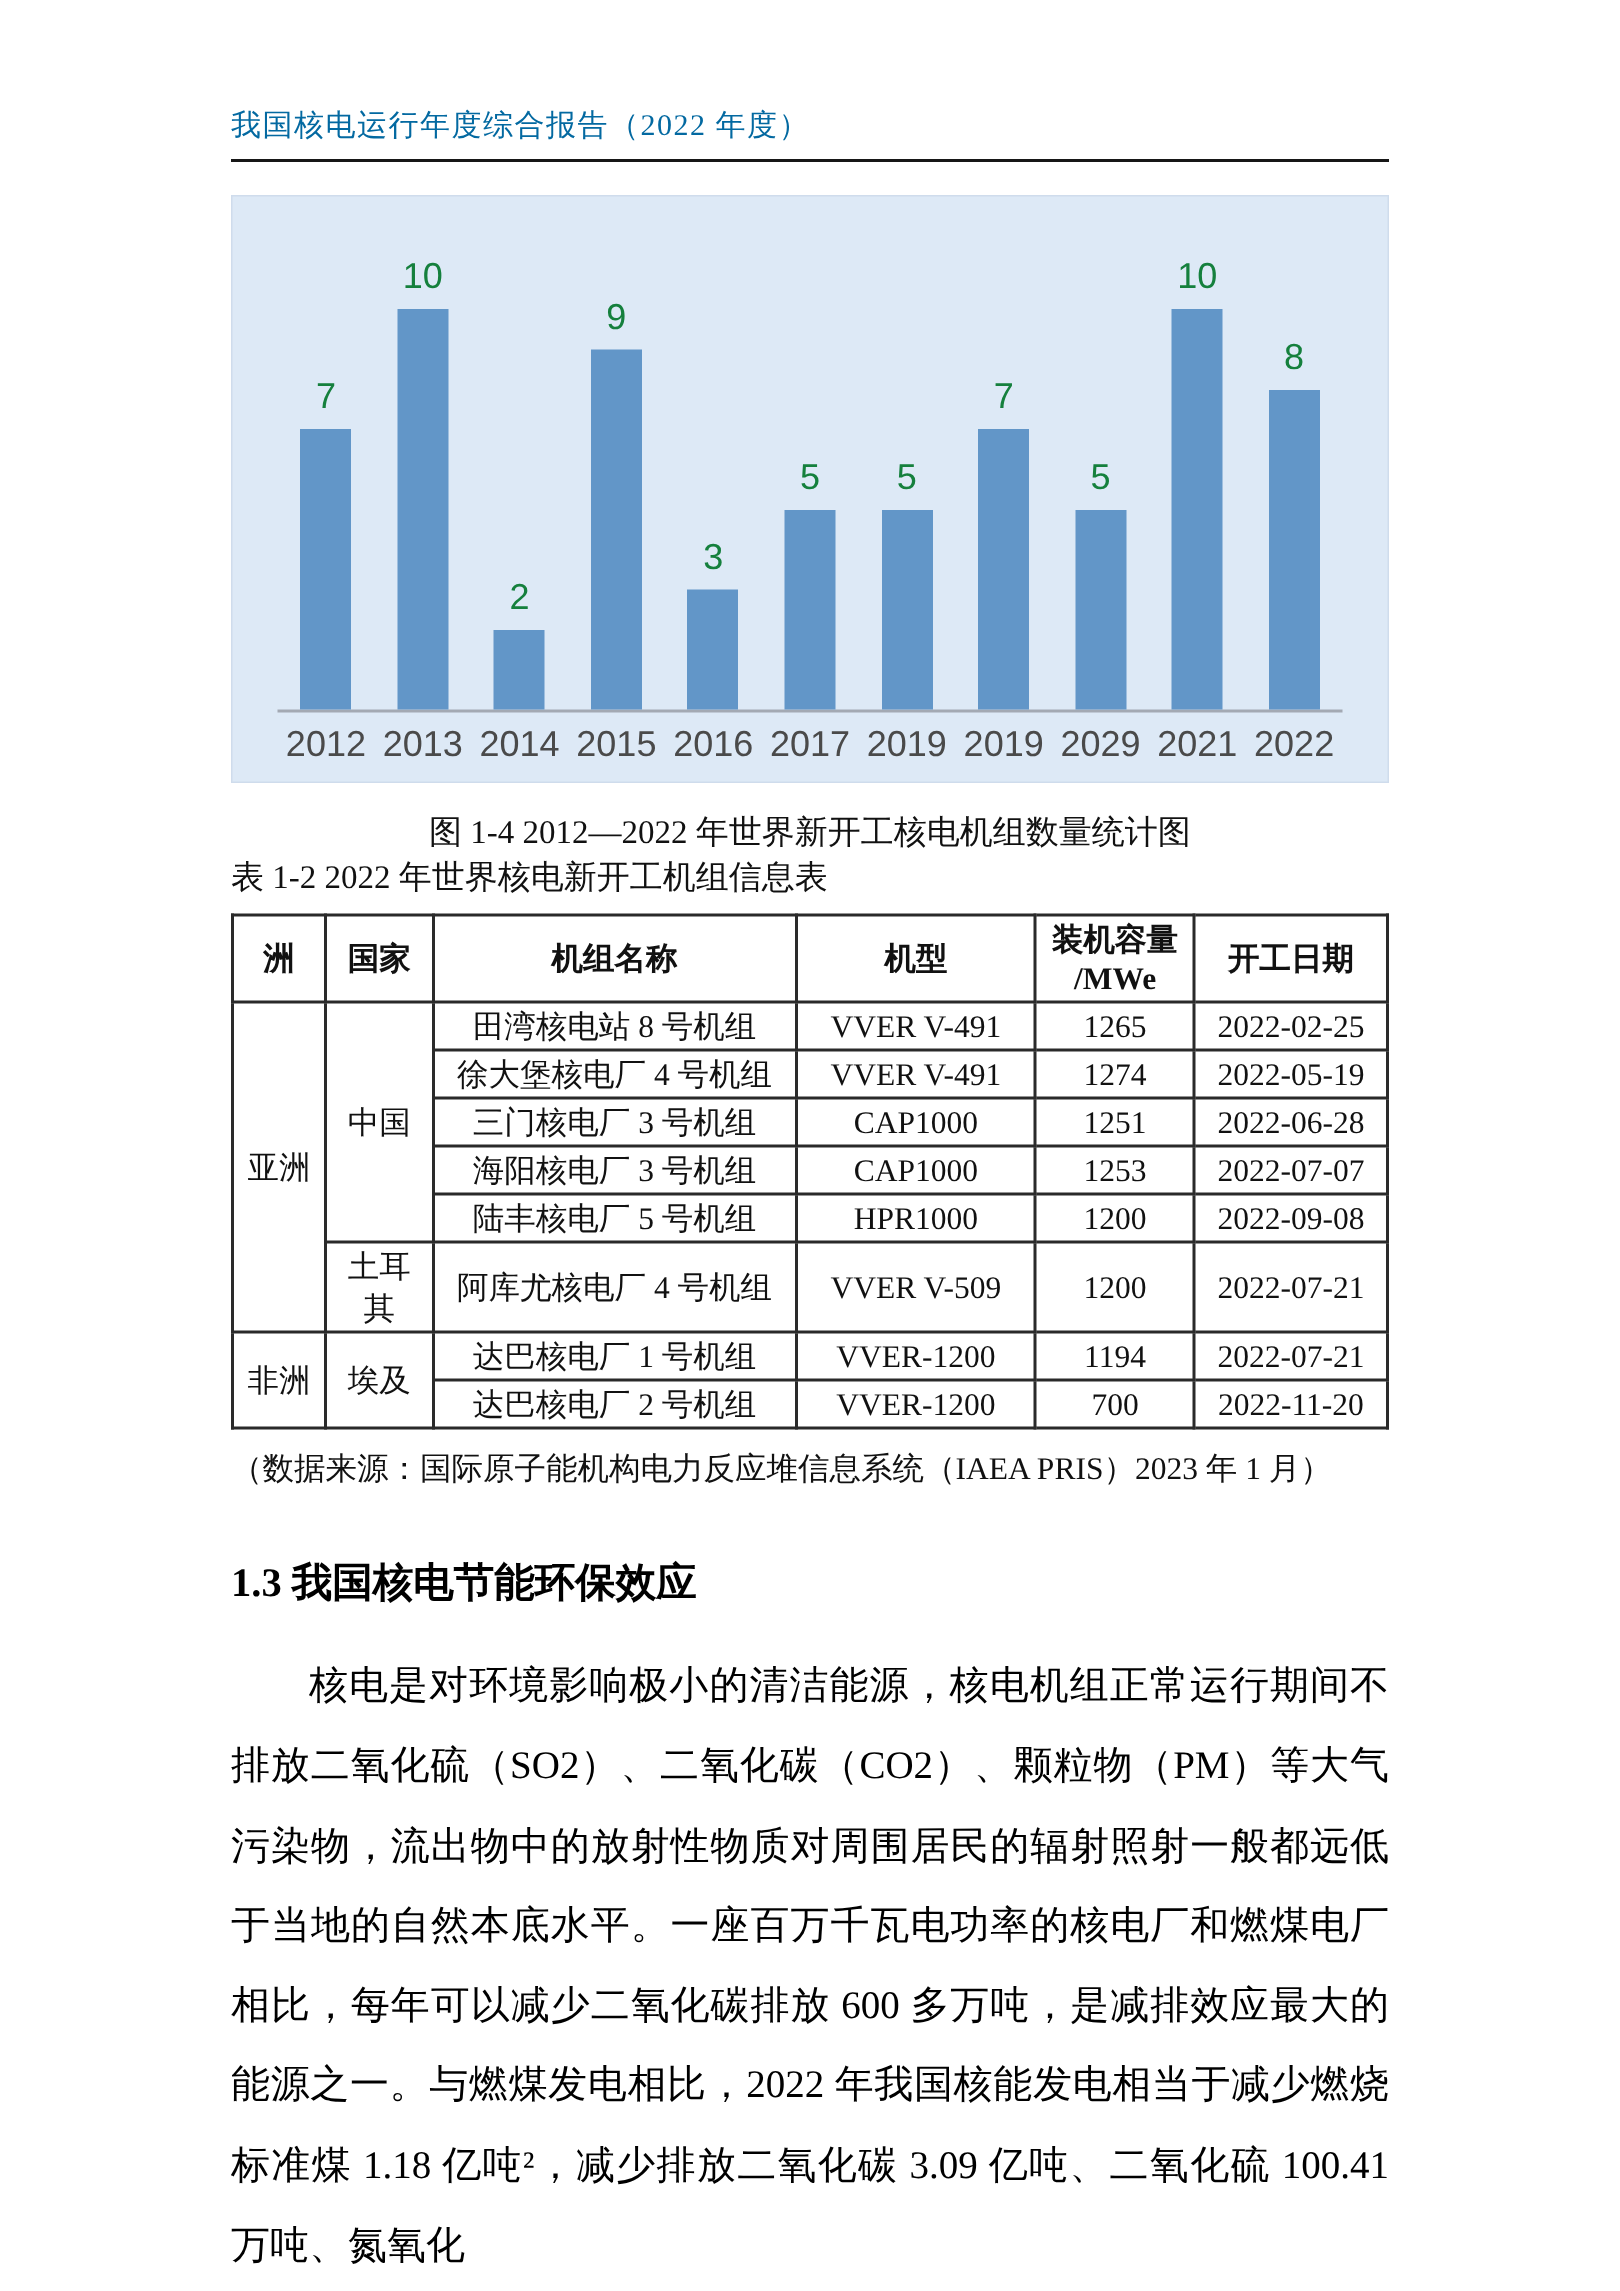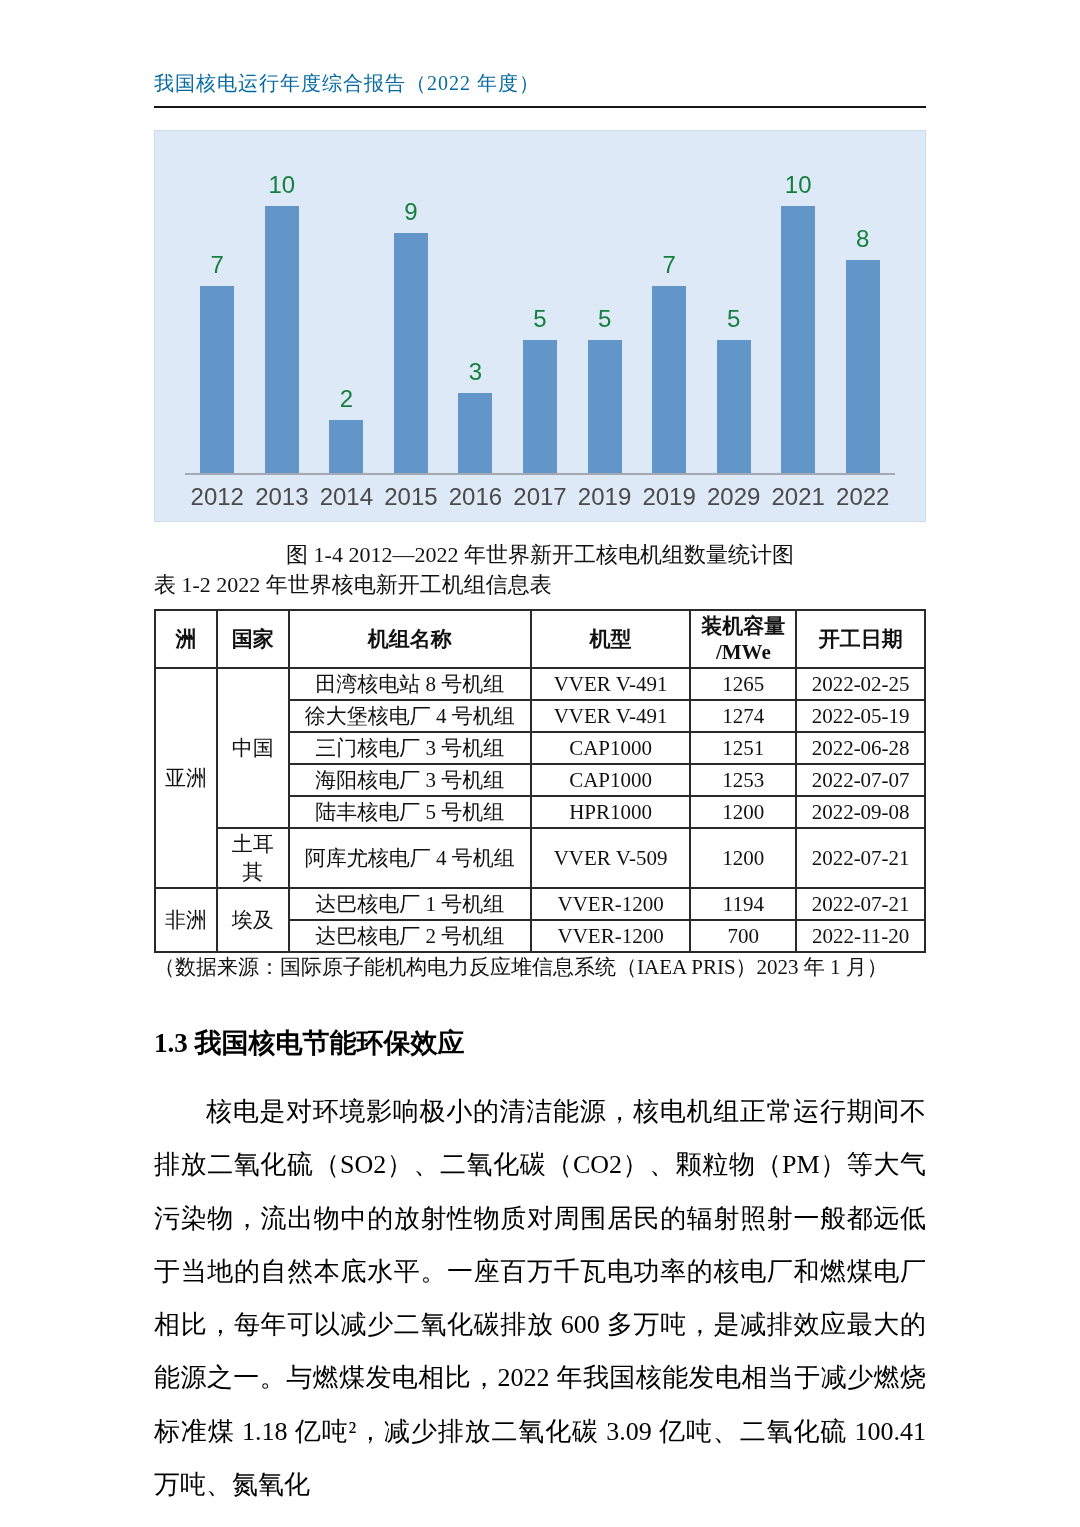--- a/index.html
+++ b/index.html
@@ -46,21 +46,21 @@
     margin-top: 9px; width: 100%; border-collapse: collapse;
     font-size: 21px; color: #111;
   }
   table.units th, table.units td {
     border: 2px solid #2a2a2a; text-align: center; vertical-align: middle;
     padding: 1px 4px;
   }
   table.units th { font-weight: bold; height: 54px; line-height: 1.25; }
   table.units td { height: 27px; }
 
-  .source-note { font-size: 21px; color: #111; text-align: left; }
+  .source-note { margin-top: 12px; font-size: 21px; color: #111; text-align: left; }
 
   
   .section-heading { margin-top: 44px; font-size: 27px; font-weight: bold; color: #000; }
   .body-paragraph {
     margin-top: 24px; font-size: 26px; color: #000;
     line-height: 2.05; text-align: justify; text-indent: 2em;
   }
 </style>
 </head>
 <body>

